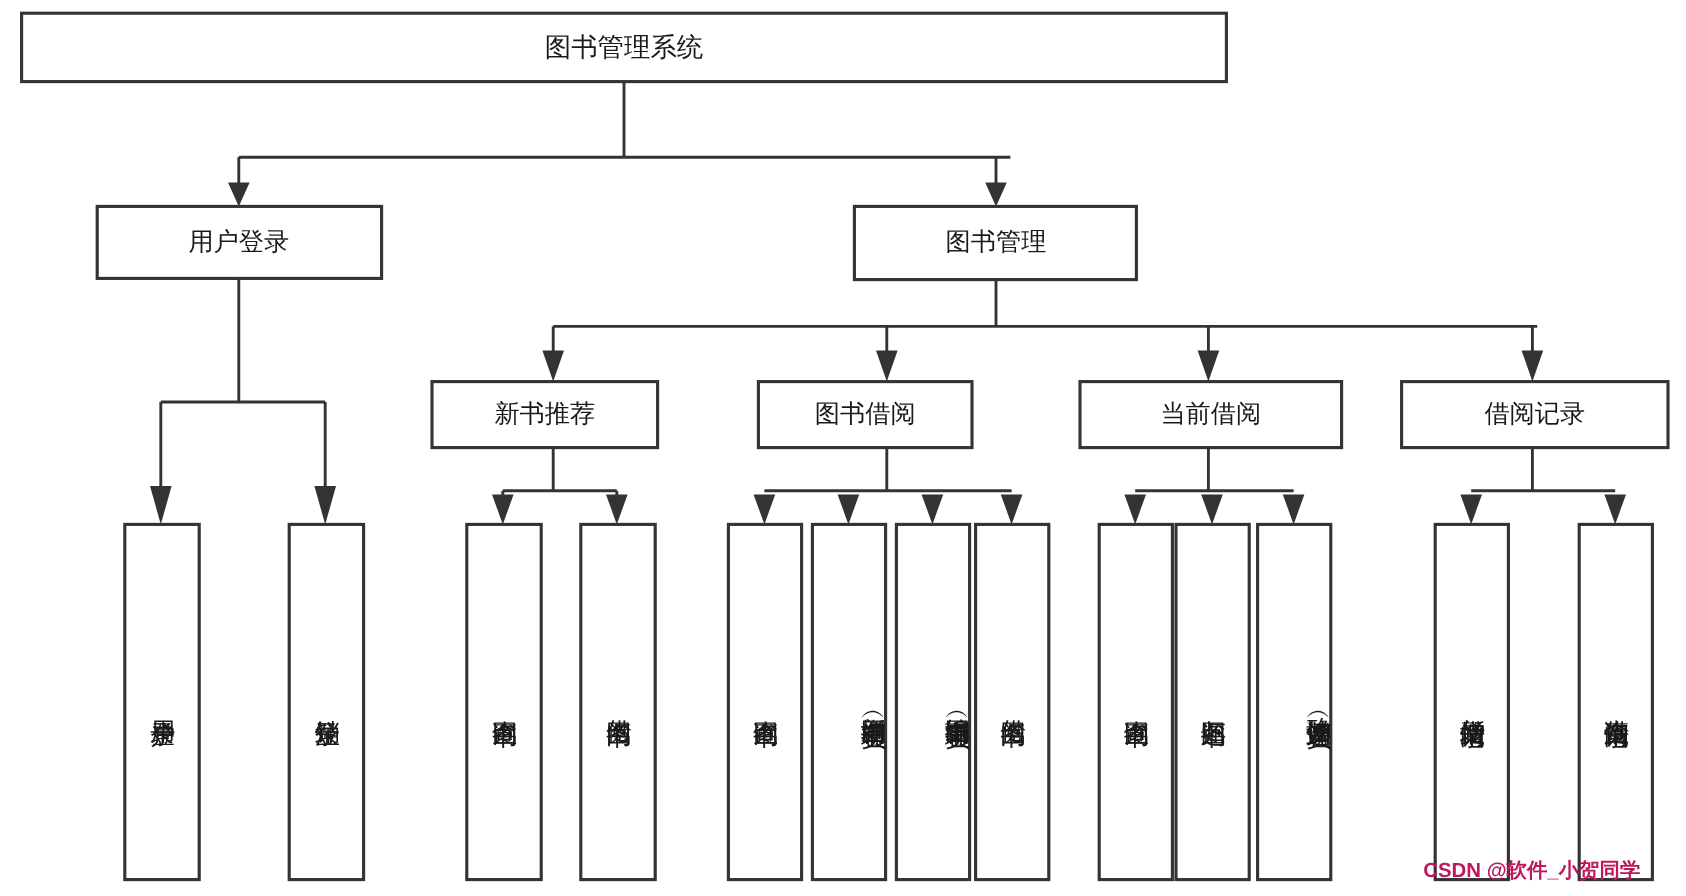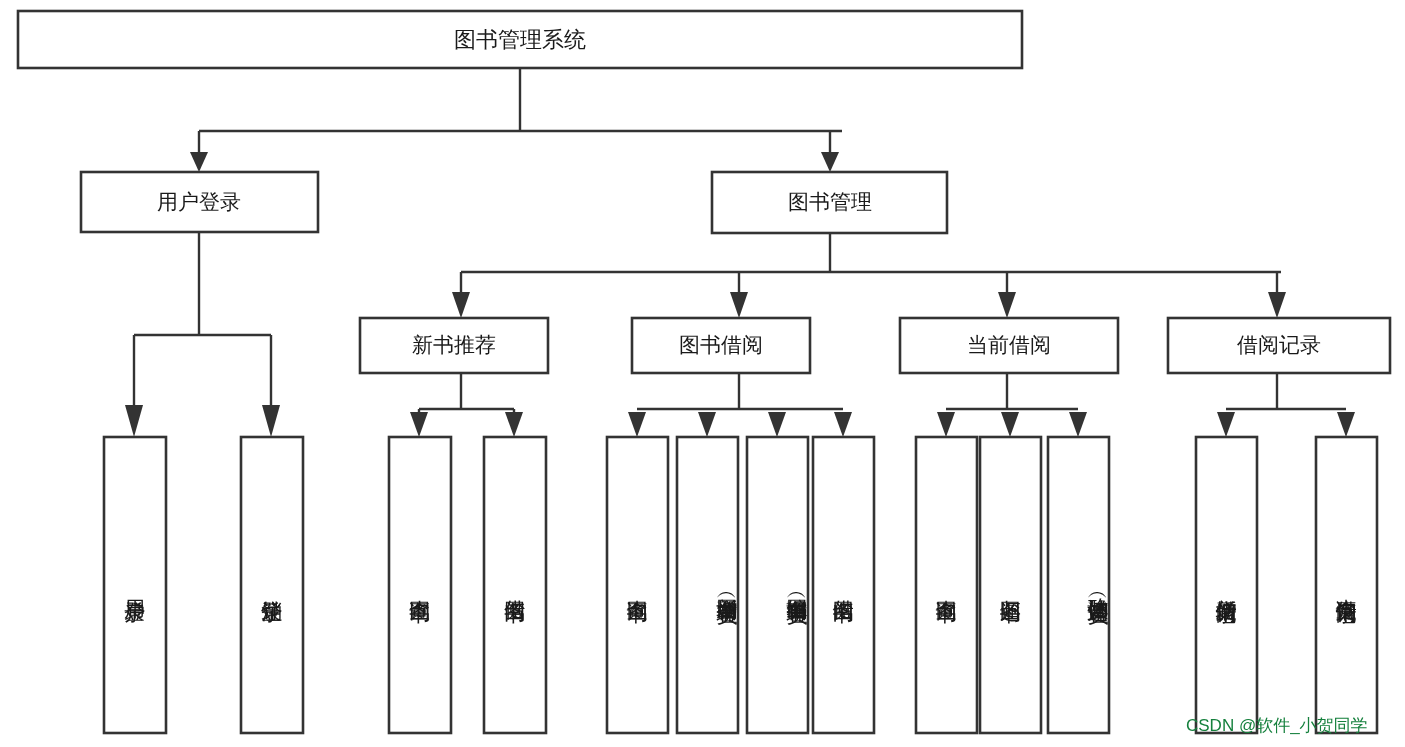--- a/index.html
+++ b/index.html
@@ -71,23 +71,24 @@
     white-space: nowrap;
     text-align: center;
     pointer-events: none;
   }
   .watermark {
     position: absolute;
     left: 1186px;
     top: 714px;
     font-family: "Liberation Sans", "DejaVu Sans", sans-serif;
     font-size: 17px;
-    color: #15803d;
+    color: #be185d;
     white-space: nowrap;
     pointer-events: none;
+    font-weight: bold;
   }
 </style>
 </head>
 <body>
 
 <div id="diagram-root">
 
   <svg id="diagram-svg" viewBox="0 0 1405 747">
     <defs>
       <marker id="arrow" viewBox="0 0 12 14" refX="6" refY="13" markerWidth="12" markerHeight="14" orient="auto-start-reverse" markerUnits="userSpaceOnUse">

